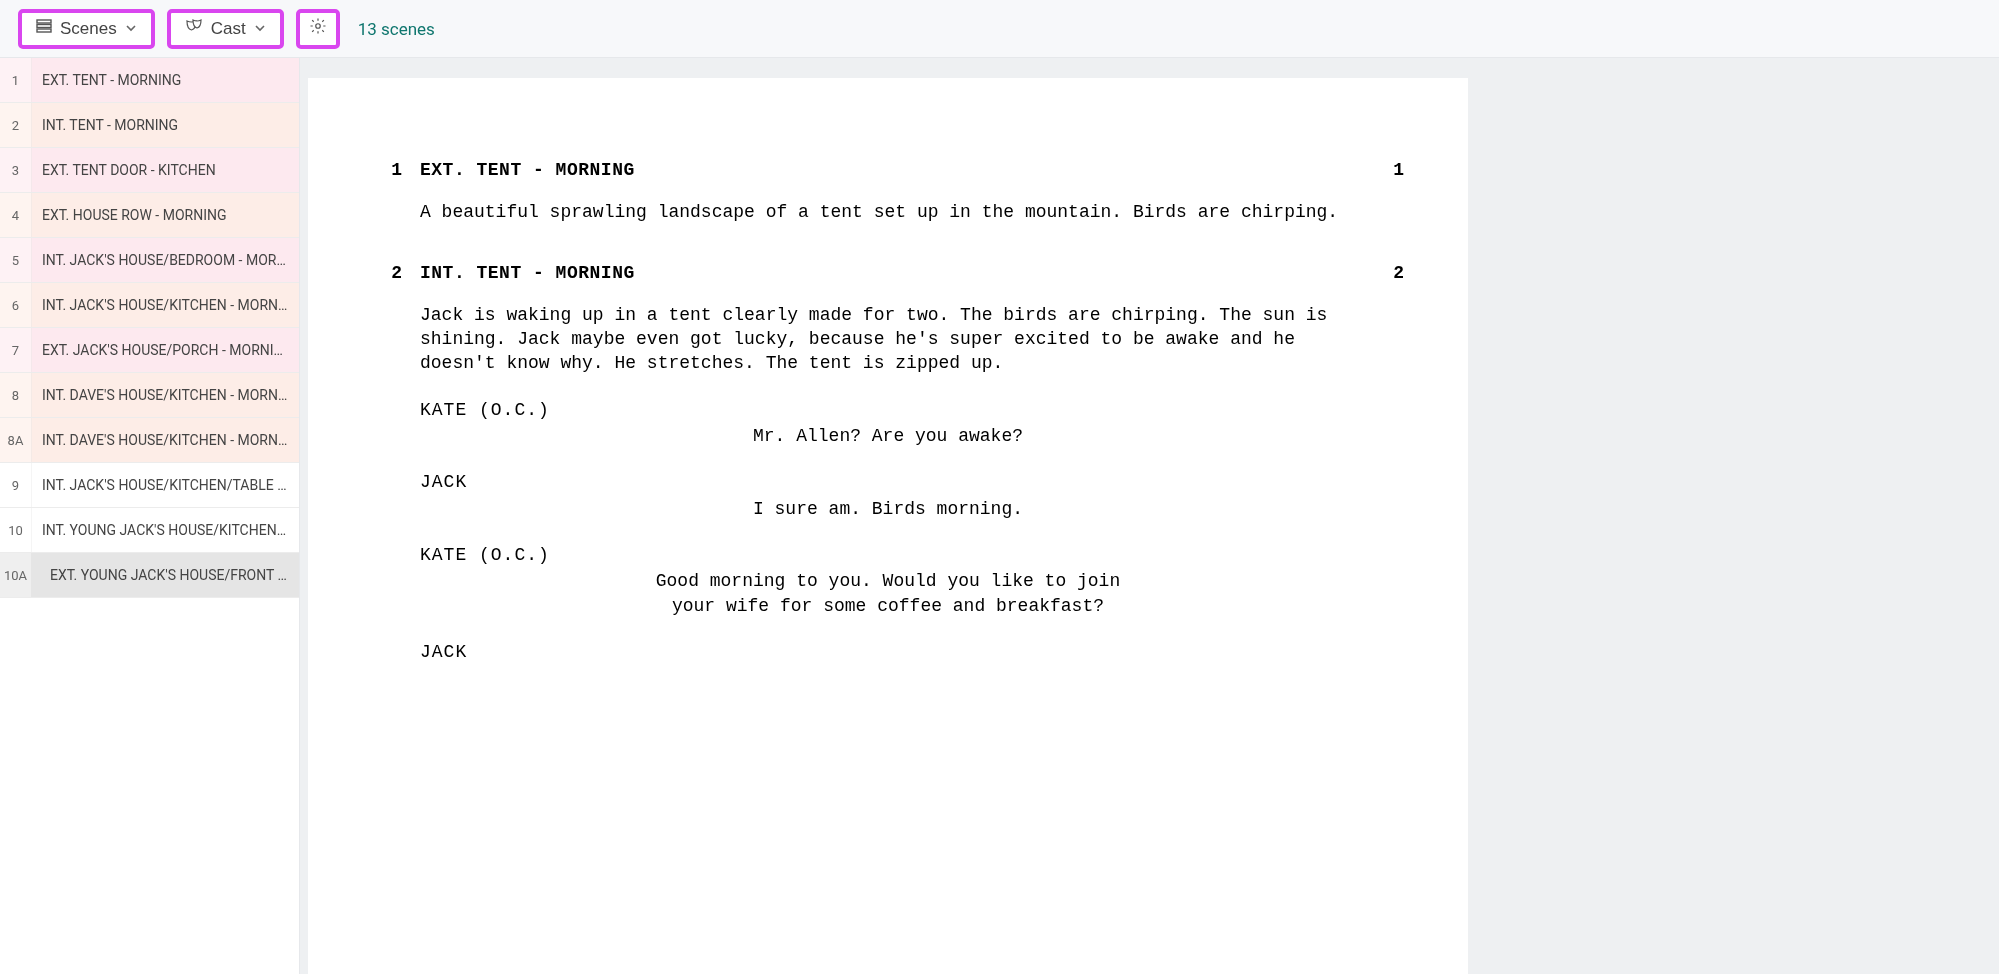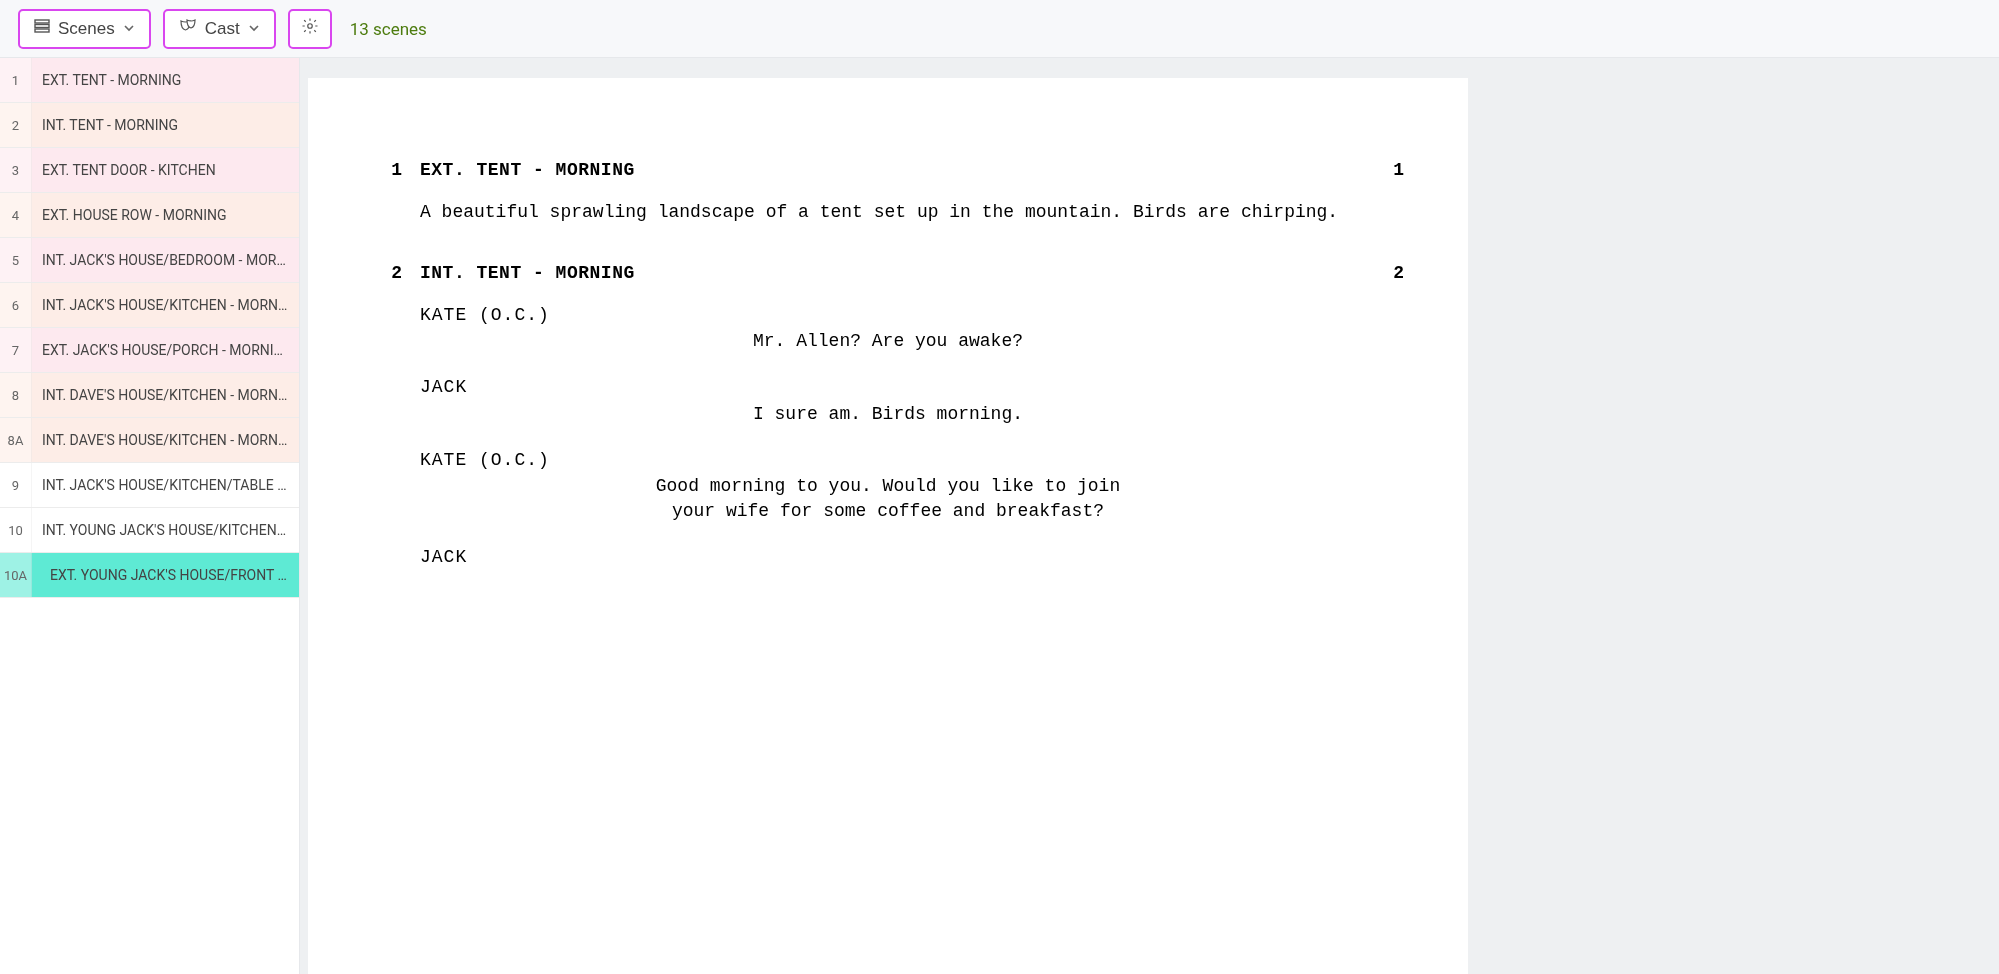--- a/index.html
+++ b/index.html
@@ -21,35 +21,35 @@
     padding: 0 18px;
     gap: 12px;
   }
   .tb-btn {
     display: flex;
     align-items: center;
     gap: 8px;
     height: 40px;
     padding: 0 14px;
     background: #fff;
-    border: 2px solid #d946ef;
+    border: 4px solid #d946ef;
     border-radius: 5px;
     font-size: 17px;
     color: #444;
     cursor: pointer;
   }
   .tb-icon-btn {
     width: 44px;
     justify-content: center;
     padding: 0;
   }
   .tb-btn svg { flex: none; }
   .scene-count {
     font-size: 17px;
-    color: #4d7c0f;
+    color: #0f766e;
     margin-left: 6px;
   }
 
   
   .main {
     display: flex;
     height: calc(100% - 58px);
   }
 
   
@@ -82,21 +82,21 @@
   }
   .scene-title {
     padding: 0 10px;
     white-space: nowrap;
     overflow: hidden;
     text-overflow: ellipsis;
   }
   .tint-pink-1 { background: #fde9ef; }
   .tint-pink-2 { background: #fdede7; }
   .tint-white  { background: #ffffff; }
-  .tint-yellow { background: #5eead4; gap: 8px; }
+  .tint-yellow { background: #e5e5e5; gap: 8px; }
 
   
   .script-wrap {
     flex: 1;
     overflow: auto;
     background: #eef0f2;
     padding: 20px 10px 0 8px;
   }
   .page {
     background: #fff;
@@ -250,20 +250,21 @@
             <div class="slug-right">1</div>
           </div>
           <div class="action">A beautiful sprawling landscape of a tent set up in the mountain. Birds are chirping.</div>
         </div>
         <div class="scene-block">
           <div class="slugline-row">
             <div class="slug-left">2</div>
             <div class="slug-text">INT. TENT - MORNING</div>
             <div class="slug-right">2</div>
           </div>
+          <div class="action">Jack is waking up in a tent clearly made for two. The birds are chirping. The sun is shining. Jack maybe even got lucky, because he's super excited to be awake and he doesn't know why. He stretches. The tent is zipped up.</div>
           <div class="dialogue-block">
             <div class="char-name">KATE (O.C.)</div>
             <div class="dialogue">Mr. Allen? Are you awake?</div>
           </div>
           <div class="dialogue-block">
             <div class="char-name">JACK</div>
             <div class="dialogue">I sure am. Birds morning.</div>
           </div>
           <div class="dialogue-block">
             <div class="char-name">KATE (O.C.)</div>

